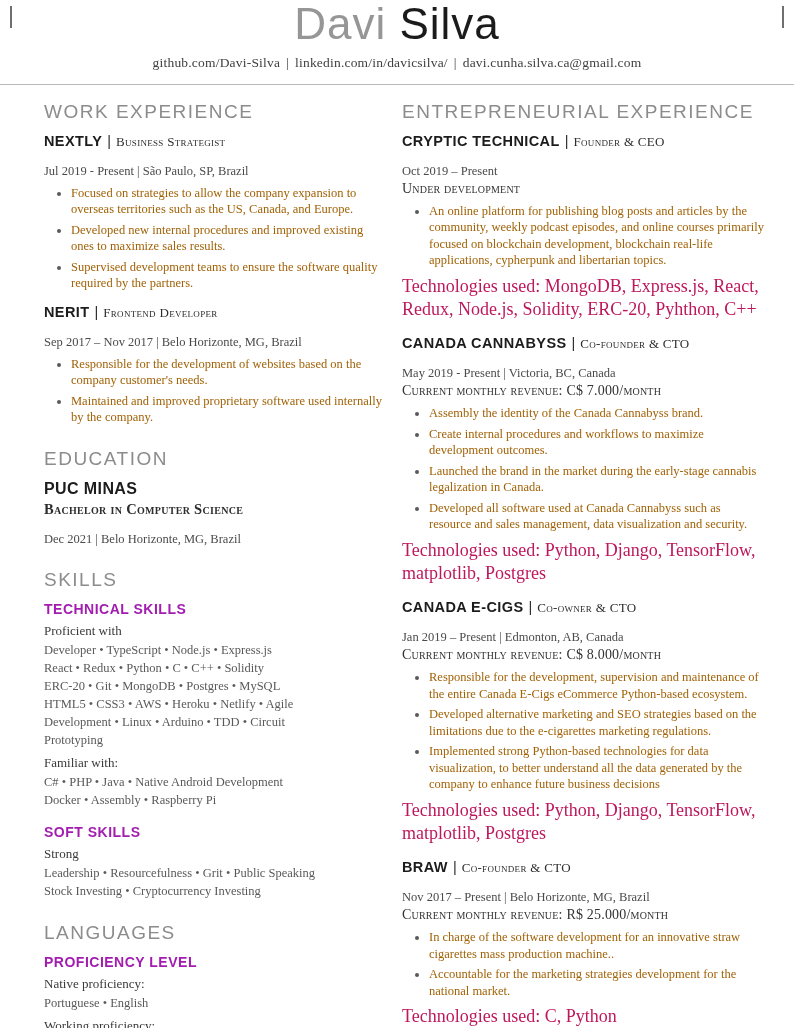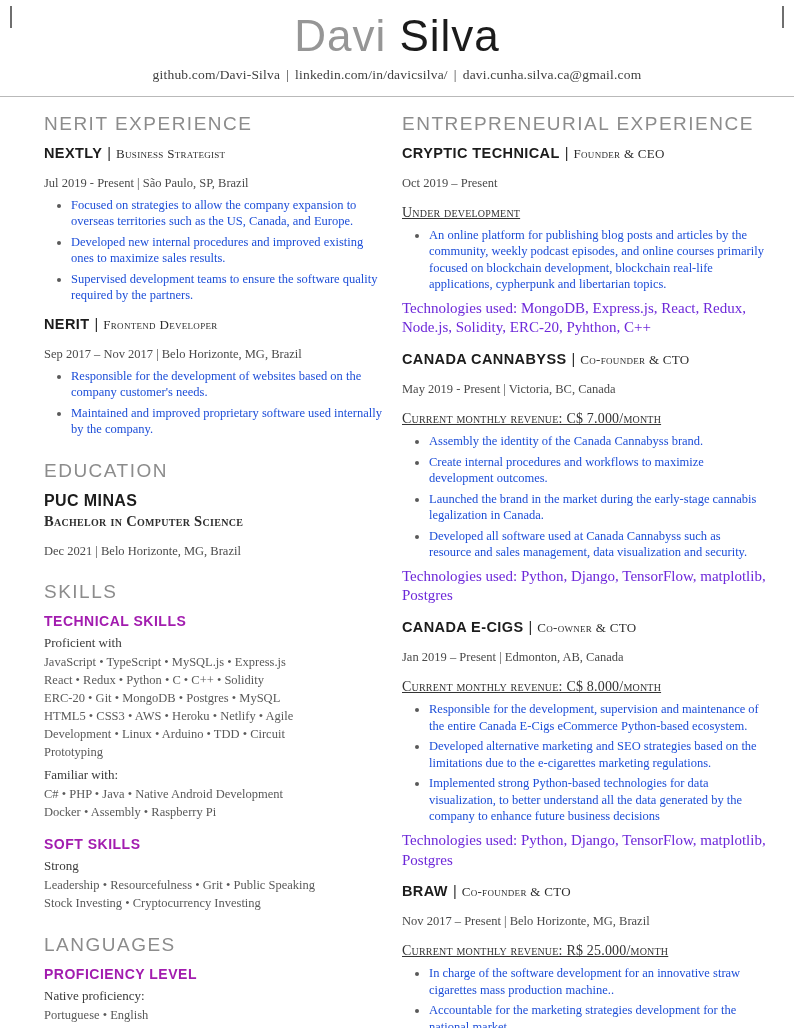--- a/index.html
+++ b/index.html
@@ -4,21 +4,21 @@
 <style>
   * { margin:0; padding:0; box-sizing:border-box; }
   html,body { background:#ffffff; }
   .page {
     width:794px; height:1028px; overflow:hidden; position:relative;
     background:#ffffff; font-family:"Liberation Serif", serif; color:#444;
   }
   .tick { position:absolute; top:6px; width:2px; height:22px; background:#6f6f6f; }
   .tick-left { left:10px; } .tick-right { right:10px; }
 
-  .header { text-align:center; padding-top:12px; }
+  .header { text-align:center; }
   .name { font-family:"Liberation Sans", sans-serif; font-weight:300; font-size:44px; line-height:1.08; letter-spacing:1px; }
   .name-first { color:#969696; }
   .name-last { color:#1b1b1b; }
   .contact { margin-top:7px; font-size:13.5px; color:#404040; letter-spacing:0.2px; }
   .contact .sep { margin:0 6px; }
   .header-rule { margin-top:13px; border-top:1px solid #b9b9b9; height:0; }
 
   .columns { display:flex; align-items:flex-start; padding:16px 28px 0 44px; gap:18px; }
   .col-left { flex:0 0 340px; width:340px; }
   .col-right { flex:1; min-width:0; }
@@ -28,25 +28,25 @@
     font-family:"Liberation Sans", sans-serif; font-size:19px; font-weight:400;
     color:#8c8c8c; letter-spacing:1.5px; margin:0 0 10px 0;
   }
 
   .entry { margin-bottom:12px; }
   .entry-head { font-family:"Liberation Sans", sans-serif; font-size:14.5px; color:#1c1c1c; }
   .company { font-weight:700; letter-spacing:0.4px; }
   .head-sep { margin:0 5px; font-weight:400; color:#2b2b2b; }
   .role { font-family:"Liberation Serif", serif; font-variant:small-caps; font-size:13px; color:#2d2d2d; letter-spacing:0.3px; }
   .meta { font-size:12.5px; color:#4a4a4a; margin-top:14px; }
-  .sc-line { font-variant:small-caps; font-size:14px; color:#333333; margin-top:14px; letter-spacing:0.2px;text-decoration:underline; }
+  .sc-line { font-variant:small-caps; font-size:14px; color:#333333; margin-top:2px; letter-spacing:0.2px; }
   .bullets { margin:6px 0 6px 0; padding-left:27px; list-style:disc; }
-  .bullets li { font-size:12.5px; line-height:1.32; color:#1d4ed8; margin-bottom:4px; }
+  .bullets li { font-size:12.5px; line-height:1.32; color:#a16207; margin-bottom:4px; }
   .bullets li::marker { color:#595959; }
-  .tech { font-size:15px; line-height:1.32; color:#6d28d9; margin-top:2px; }
+  .tech { font-size:18px; line-height:1.32; color:#be185d; margin-top:2px; }
   .venture { margin-bottom:13px; }
 
   .edu-school { font-family:"Liberation Sans", sans-serif; font-weight:700; font-size:16px; color:#1c1c1c; letter-spacing:0.4px; }
   .edu-degree { font-variant:small-caps; font-weight:600; font-size:14.5px; color:#2d2d2d; margin-top:3px; letter-spacing:0.3px; }
 
   .subheading {
     font-family:"Liberation Sans", sans-serif; font-weight:700; font-size:14px;
     color:#a21caf; letter-spacing:0.5px; margin:0 0 4px 0;
   }
   .skill-label { font-size:13px; color:#3a3a3a; margin:6px 0 2px 0; }
@@ -65,21 +65,21 @@
     <h1 class="name"><span class="name-first">Davi</span> <span class="name-last">Silva</span></h1>
     <div class="contact"><span>github.com/Davi-Silva</span><span class="sep">|</span><span>linkedin.com/in/davicsilva/</span><span class="sep">|</span><span>davi.cunha.silva.ca@gmail.com</span></div>
   </header>
   <div class="header-rule"></div>
 
   <main class="columns">
 
     <section class="col-left">
 
       <div class="section">
-        <h2 class="section-title">NERIT EXPERIENCE</h2>
+        <h2 class="section-title">WORK EXPERIENCE</h2>
 
         <article class="entry">
           <div class="entry-head">
             <span class="company">NEXTLY</span><span class="head-sep">|</span><span class="role">Business Strategist</span>
           </div>
           <div class="meta">Jul 2019 - Present | São Paulo, SP, Brazil</div>
           <ul class="bullets">
             <li>Focused on strategies to allow the company expansion to overseas territories such as the US, Canada, and Europe.</li>
             <li>Developed new internal procedures and improved existing ones to maximize sales results.</li>
             <li>Supervised development teams to ensure the software quality required by the partners.</li>
@@ -104,21 +104,21 @@
         <div class="edu-degree">Bachelor in Computer Science</div>
         <div class="meta">Dec 2021 | Belo Horizonte, MG, Brazil</div>
       </div>
 
       <div class="section">
         <h2 class="section-title">SKILLS</h2>
 
         <div class="skill-block">
           <h3 class="subheading">TECHNICAL SKILLS</h3>
           <div class="skill-label">Proficient with</div>
-          <div class="skill-line">JavaScript • TypeScript • MySQL.js • Express.js</div>
+          <div class="skill-line">Developer • TypeScript • Node.js • Express.js</div>
           <div class="skill-line">React • Redux • Python • C • C++ • Solidity</div>
           <div class="skill-line">ERC-20 • Git • MongoDB • Postgres • MySQL</div>
           <div class="skill-line">HTML5 • CSS3 • AWS • Heroku • Netlify • Agile</div>
           <div class="skill-line">Development • Linux • Arduino • TDD • Circuit</div>
           <div class="skill-line">Prototyping</div>
           <div class="skill-label">Familiar with:</div>
           <div class="skill-line">C# • PHP • Java • Native Android Development</div>
           <div class="skill-line">Docker • Assembly • Raspberry Pi</div>
         </div>
 

